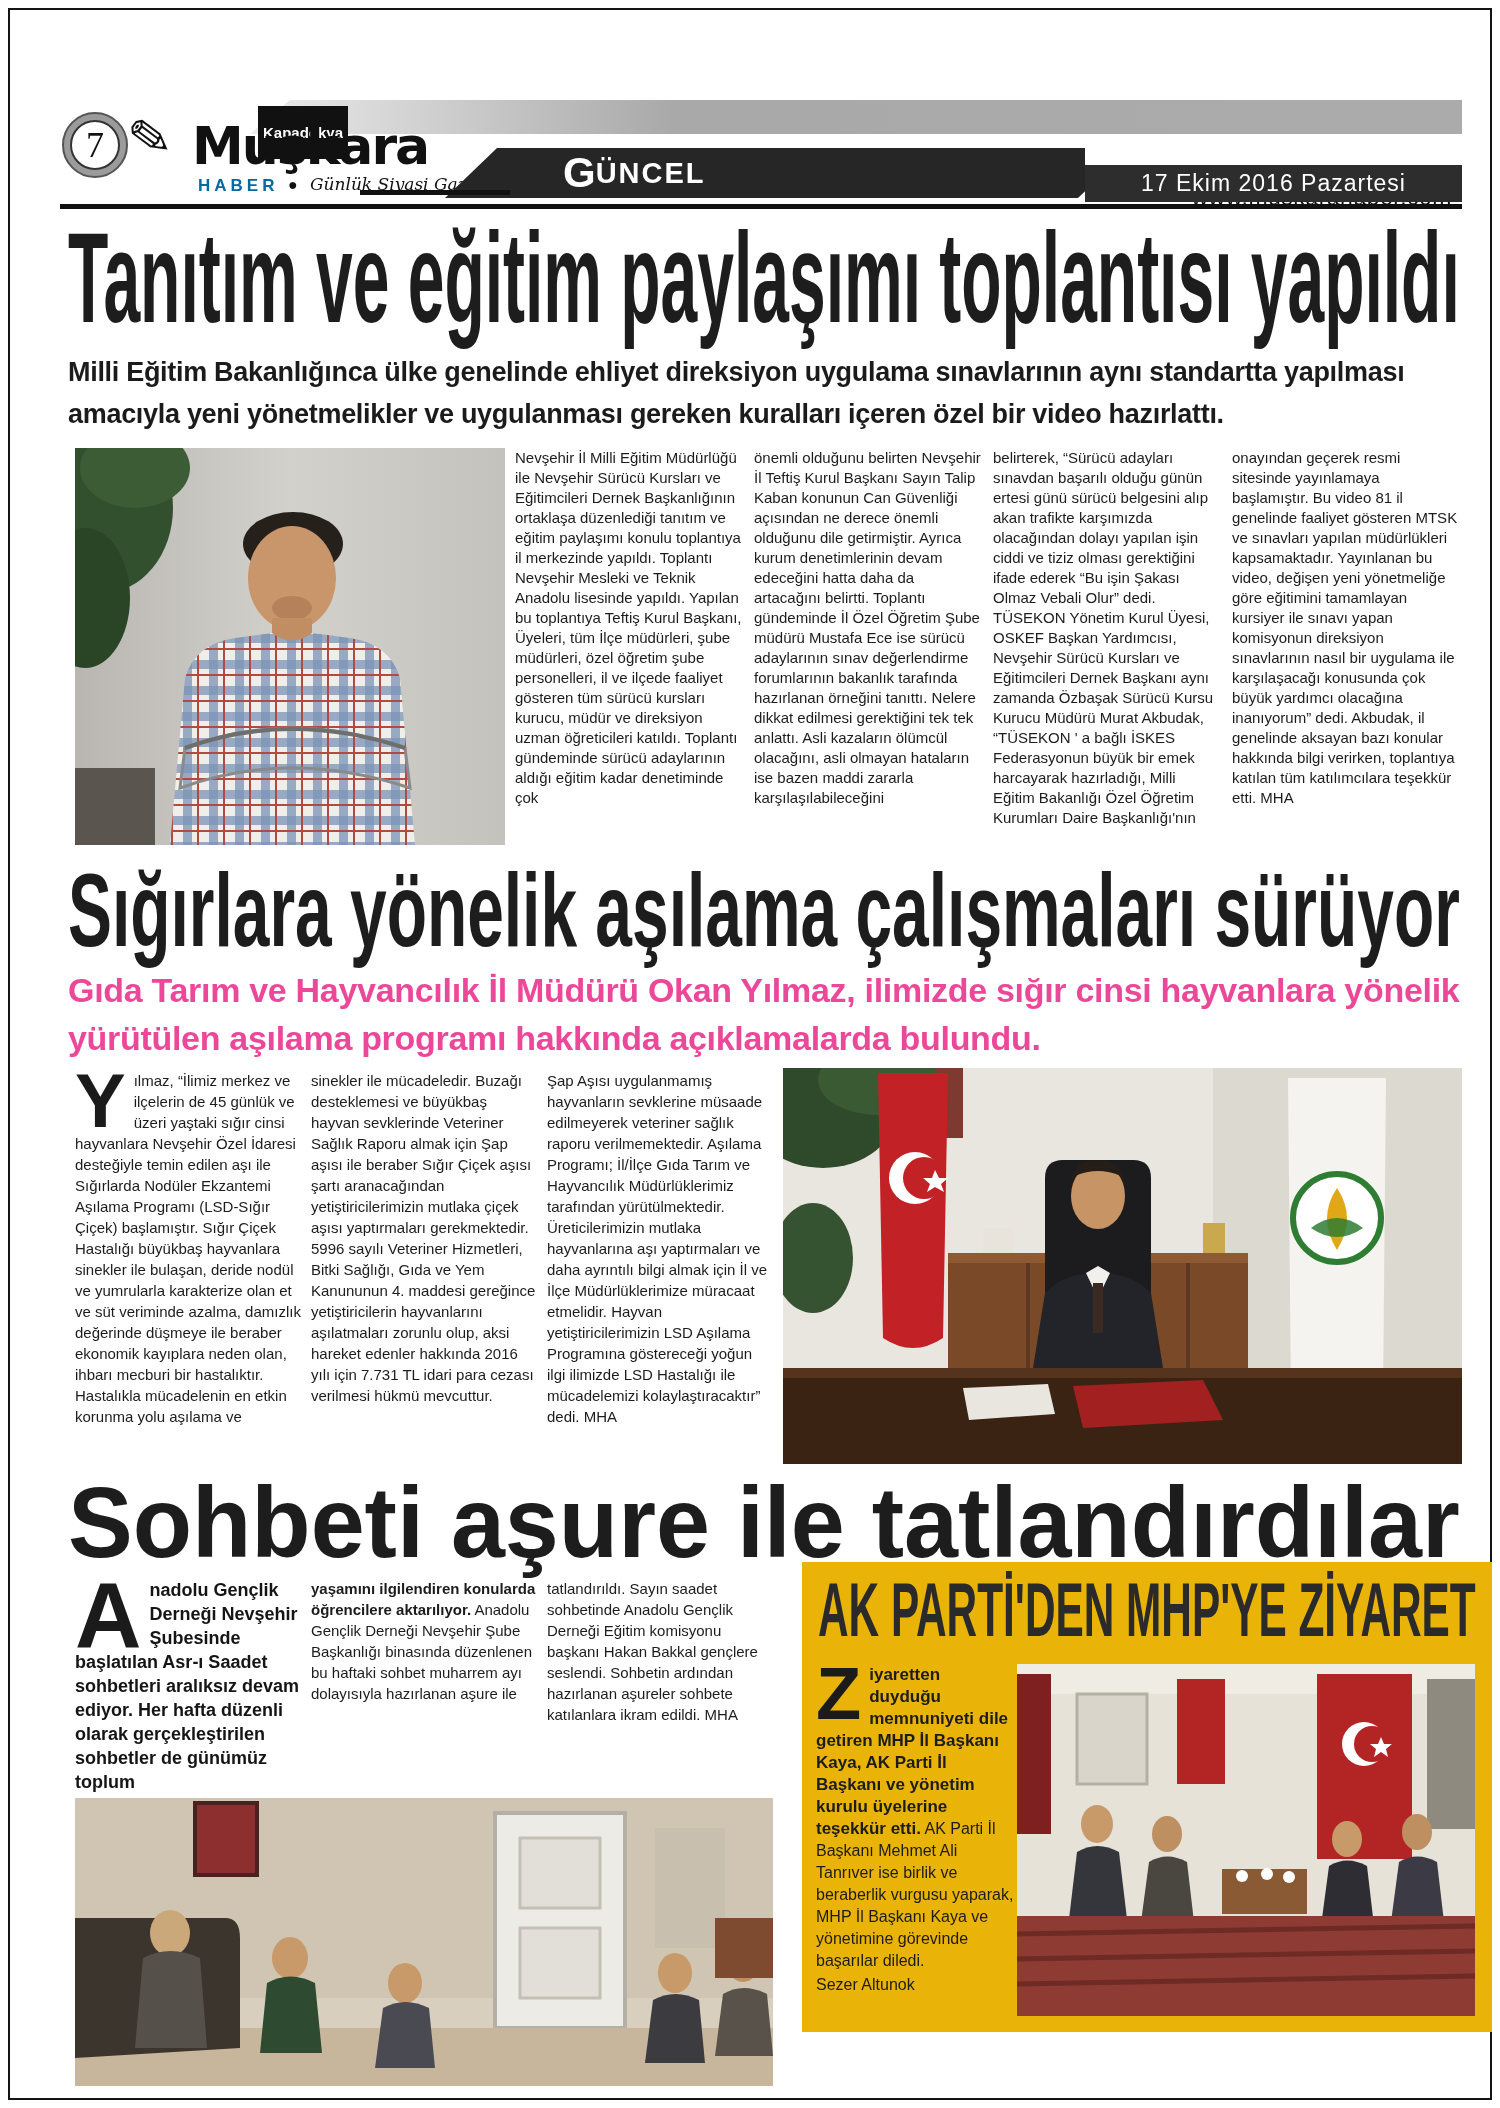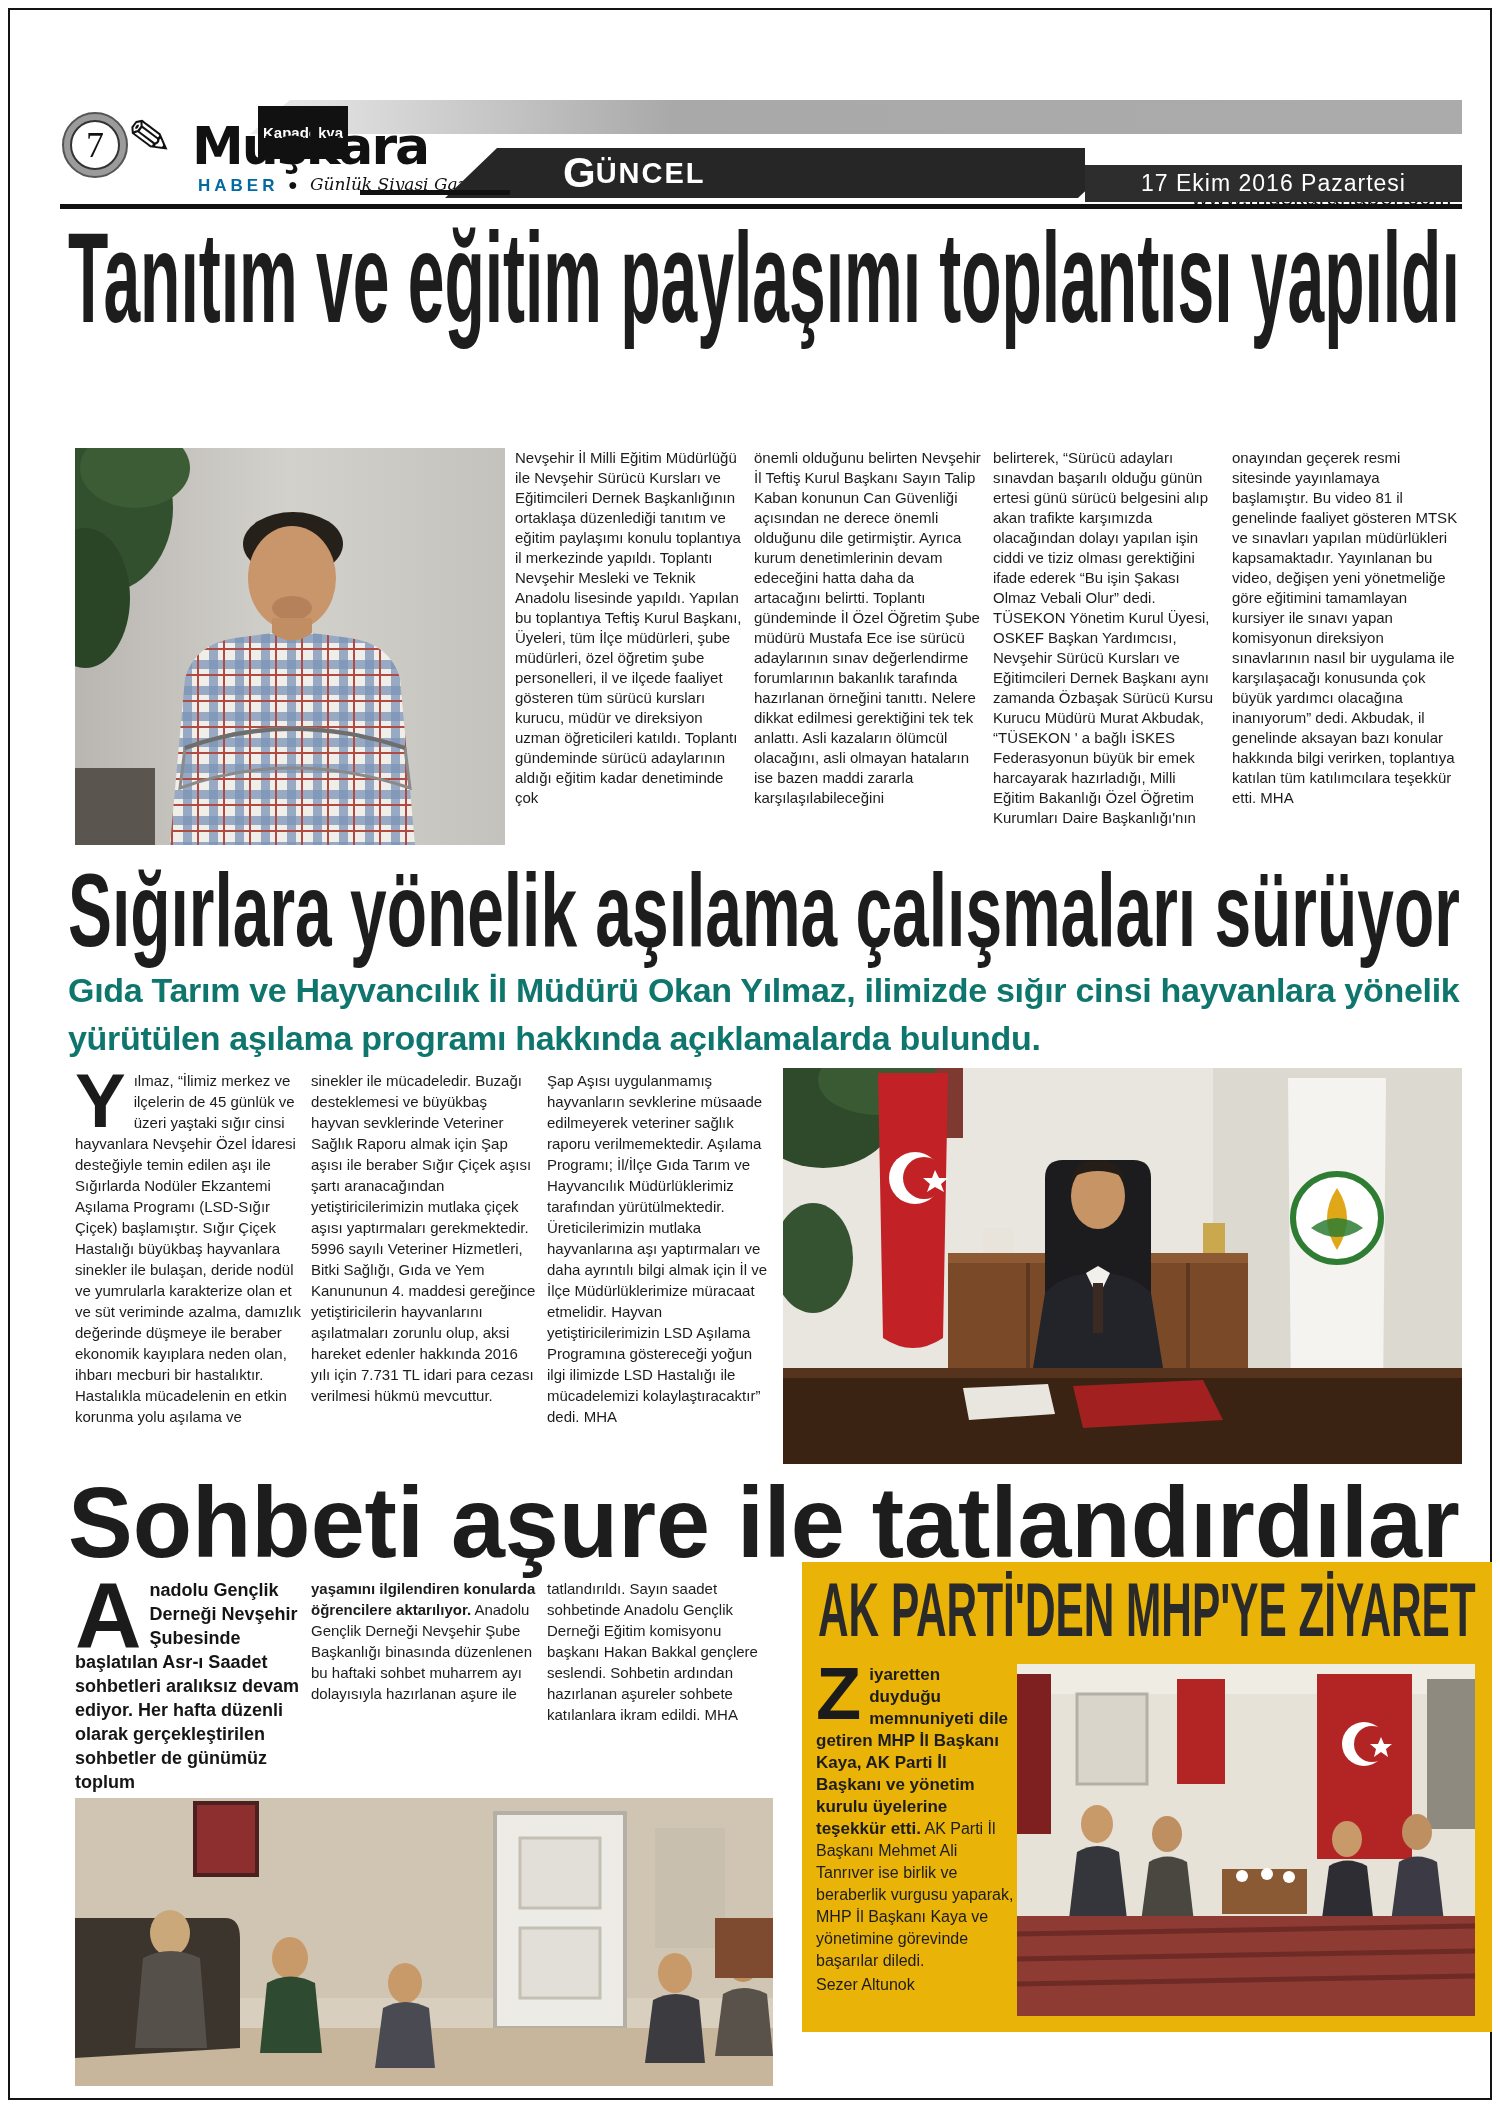--- a/index.html
+++ b/index.html
@@ -45,21 +45,21 @@
   .hl{position:absolute;overflow:visible;text-align:right;}
   .fitx{display:inline-block;white-space:nowrap;transform-origin:left center;font-weight:bold;color:#1d1d1d;}
   .hl1 .fitx{font-size:128px;line-height:1;}
   .hl2 .fitx{font-size:104px;line-height:1;}
   .hl3 .fitx{font-size:100px;line-height:1;}
   .hl4 .fitx{font-size:76px;line-height:1;color:#2a2a2a;}
 
   .lead1{position:absolute;left:68px;top:352px;width:1392px;font-size:27px;font-weight:bold;
          line-height:1.55;letter-spacing:-0.3px;color:#1b1b1b;}
   .lead2{position:absolute;left:68px;top:966px;width:1392px;font-size:34px;font-weight:bold;
-         line-height:1.42;letter-spacing:-0.3px;color:#0f766e;}
+         line-height:1.42;letter-spacing:-0.3px;color:#ec4899;}
 
   
   .col{position:absolute;font-size:15px;line-height:20px;color:#1c1c1c;text-align:left;}
   .col2x{line-height:21px;}
   .dropcap{float:left;font-weight:bold;color:#1b1b1b;}
   .dc-y{font-size:76px;line-height:58px;margin:2px 8px 0 0;}
   .dc-a{font-size:92px;line-height:70px;margin:2px 8px 0 0;}
   .dc-z{font-size:74px;line-height:56px;margin:2px 8px 0 0;}
   .boldcol{font-weight:bold;font-size:18px;line-height:24px;color:#151515;}
   .boldlead{font-weight:bold;}
@@ -107,20 +107,21 @@
   <div class="dateband">
     <span>17 Ekim 2016 Pazartesi</span>
   </div>
 
   <div class="tagdash"></div>
   <div class="headrule"></div>
 
   <div class="hl hl1 abs" style="left:68px;top:214px;width:1392px;height:134px;">
     <span class="fitx" style="transform: scaleX(0.515365);">Tanıtım ve eğitim paylaşımı toplantısı yapıldı</span>
   </div>
+  <div class="lead1">Milli Eğitim Bakanlığınca ülke genelinde ehliyet direksiyon uygulama sınavlarının aynı standartta yapılması amacıyla yeni yönetmelikler ve uygulanması gereken kuralları içeren özel bir video hazırlattı.</div>
 
   <div class="photo" style="left:75px;top:448px;width:430px;height:397px;">
     <svg width="430" height="397" viewBox="0 0 430 397">
       <defs>
         <pattern id="plaid" width="26" height="26" patternUnits="userSpaceOnUse">
           <rect width="26" height="26" fill="#f0eee9"></rect>
           <rect y="4" width="26" height="9" fill="#7b93b7" opacity="0.75"></rect>
           <rect x="4" width="9" height="26" fill="#7b93b7" opacity="0.75"></rect>
           <rect y="18" width="26" height="2" fill="#b14a42"></rect>
           <rect x="18" width="2" height="26" fill="#b14a42"></rect>

